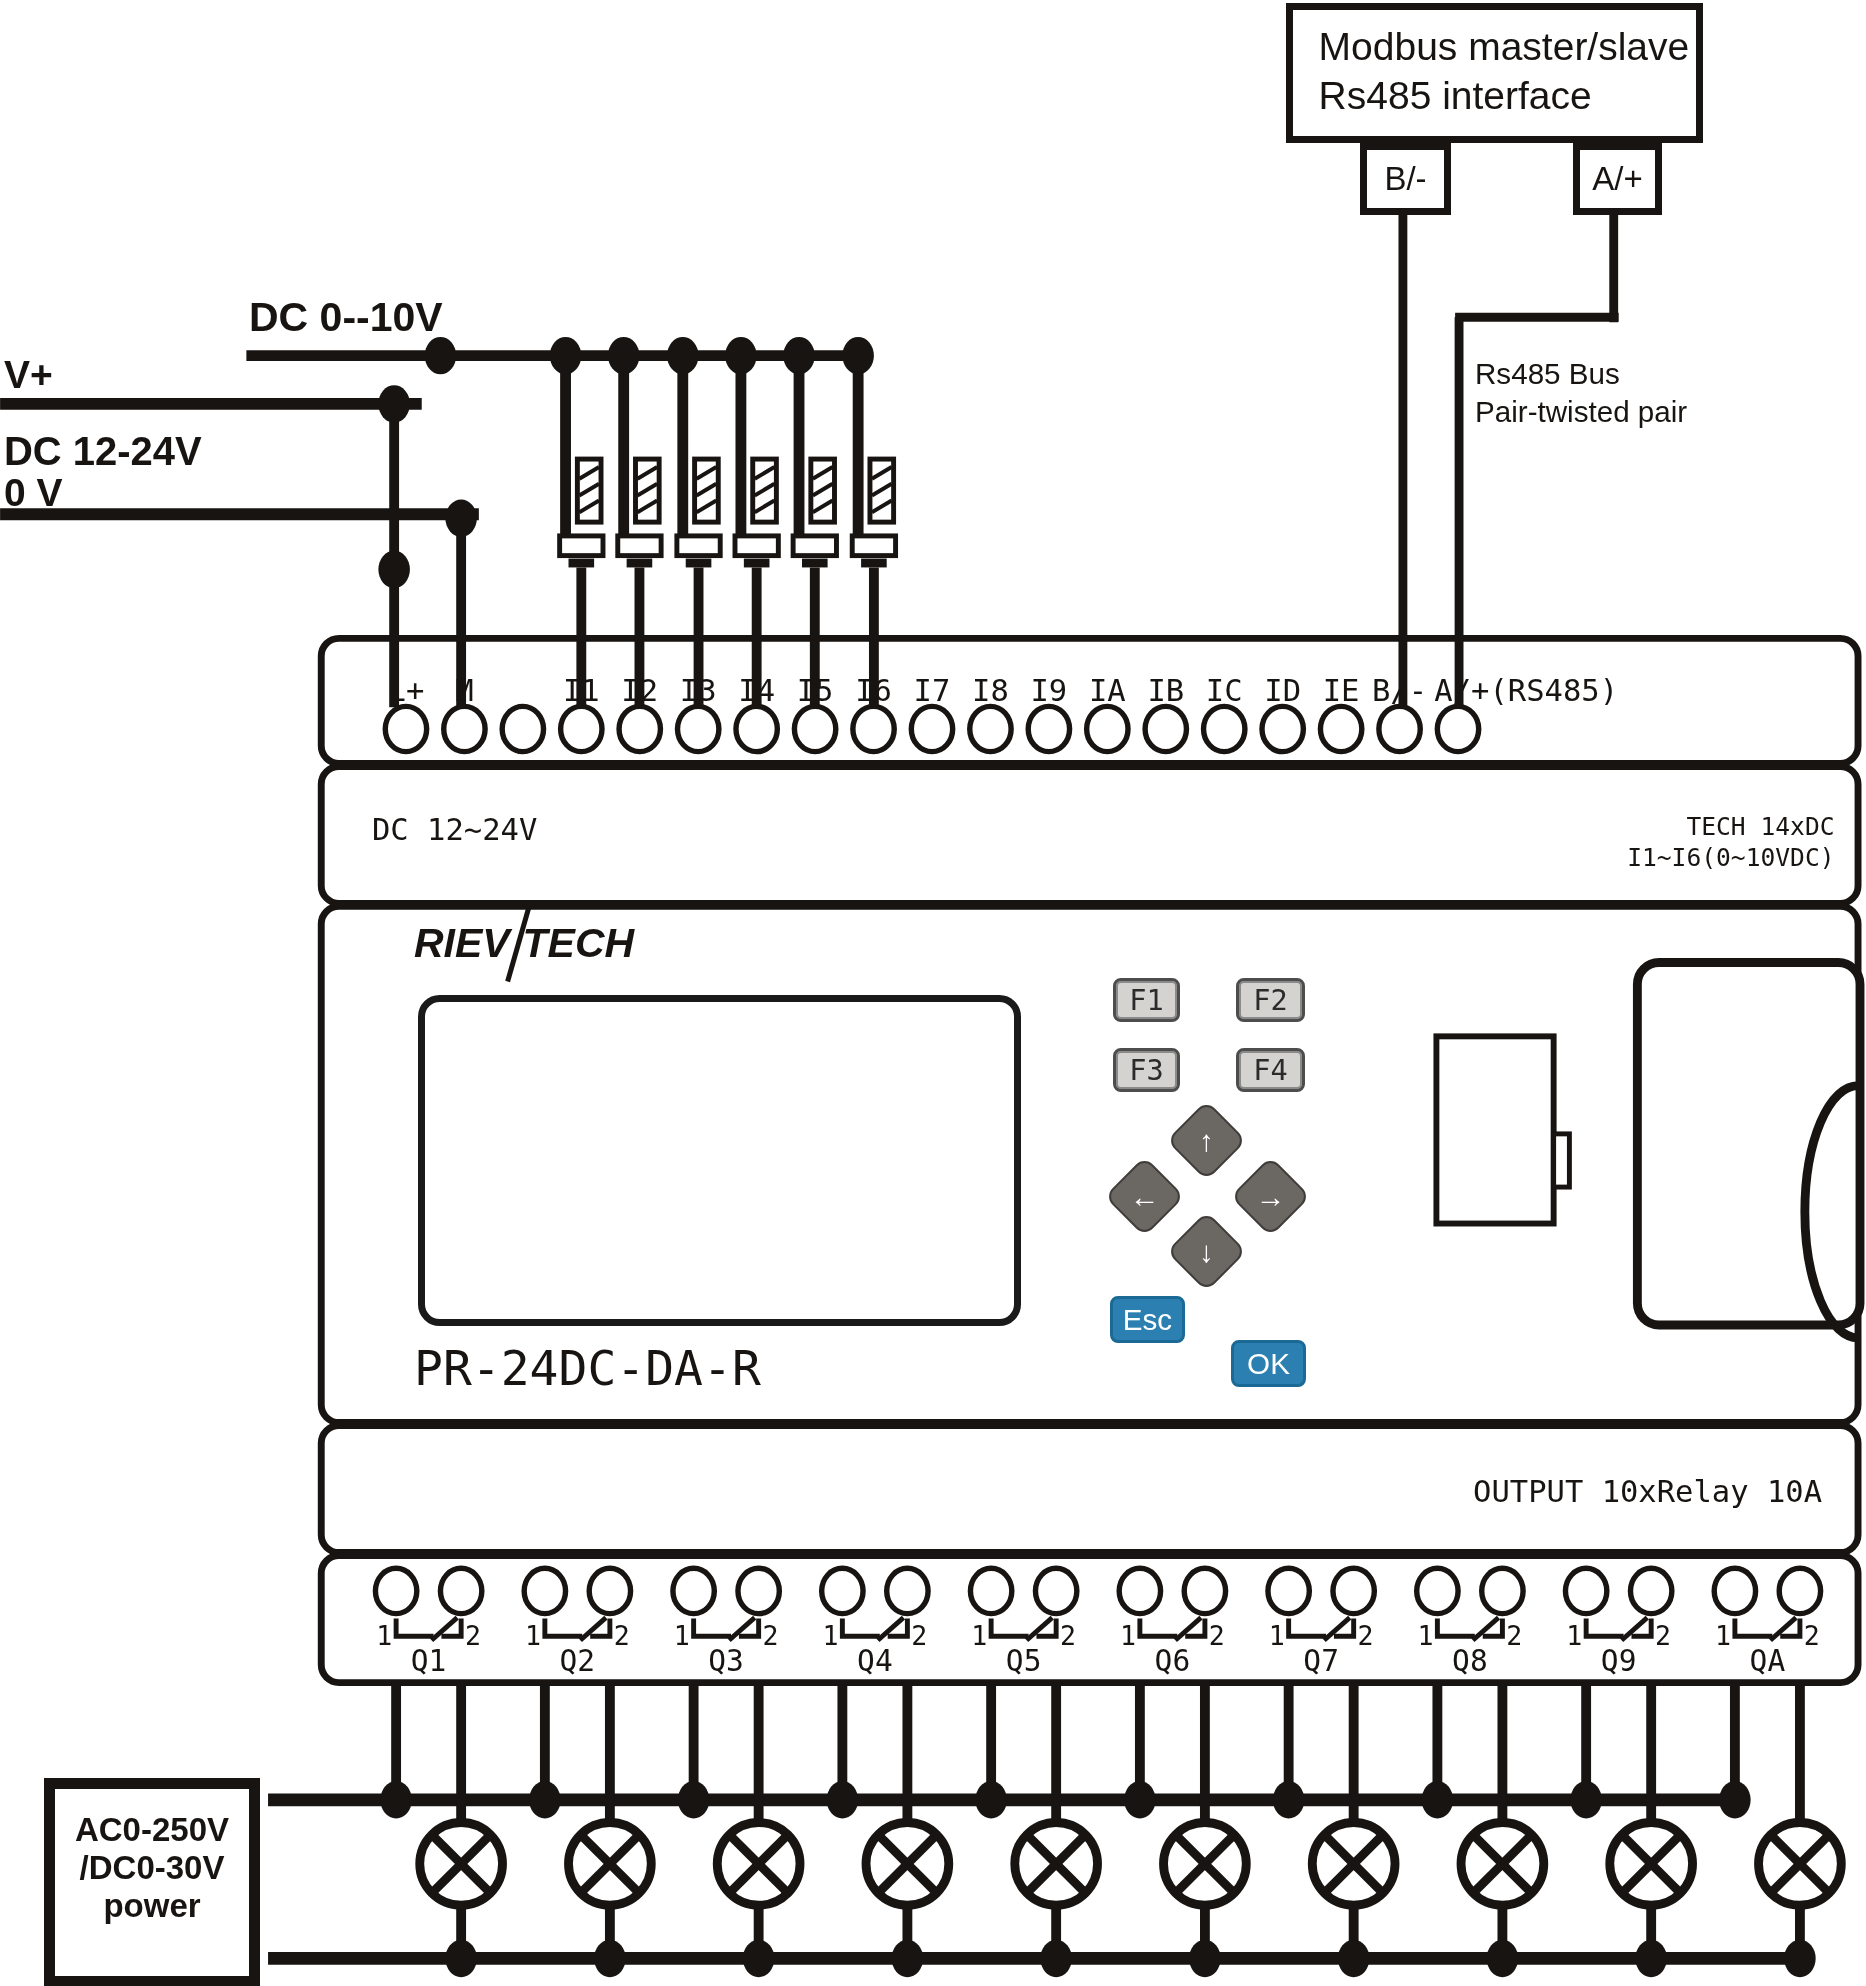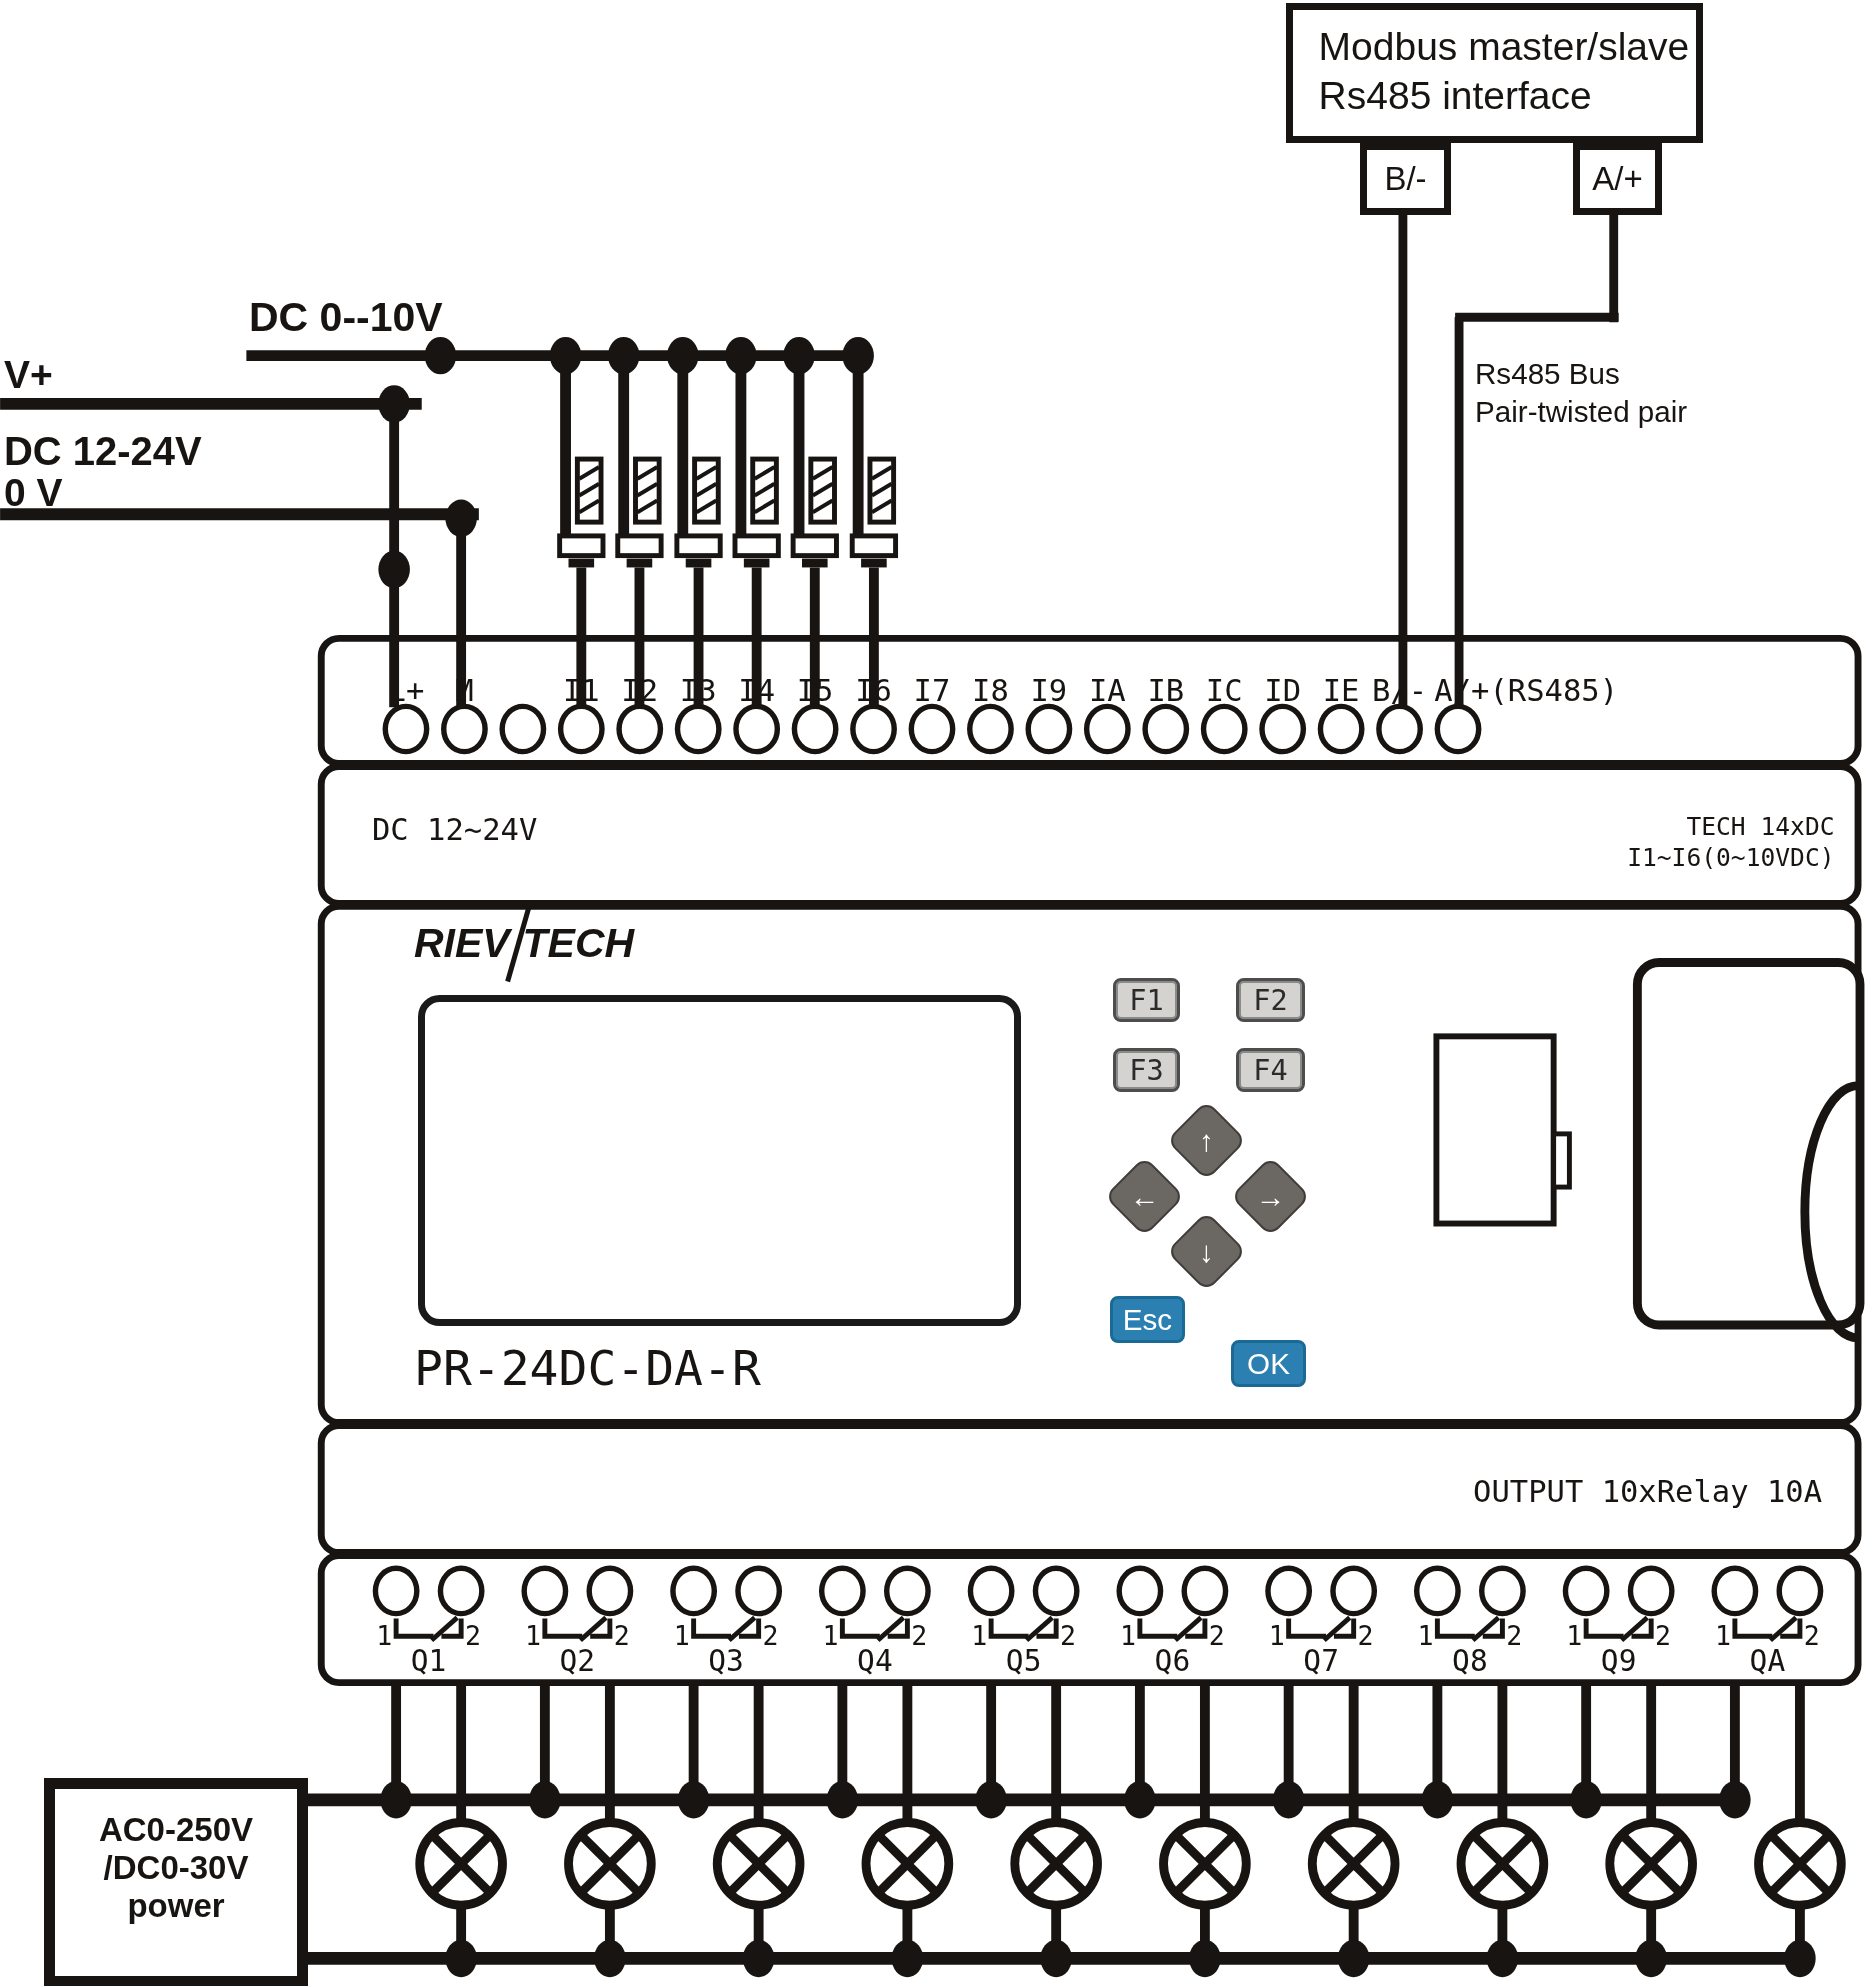--- a/index.html
+++ b/index.html
@@ -23,21 +23,21 @@
         box-sizing:border-box;box-shadow:inset 0 0 0 2px #8a8a8a;display:flex;align-items:center;
         justify-content:center;font-size:28.6px;color:#2b2b2b;padding:0;font-family:"DejaVu Sans Mono",monospace;}
   .navkey{width:57px;height:57px;background:#6b6762;border:2px solid #3f3c39;border-radius:11.8px;
           transform:rotate(45deg);padding:0;}
   .navkey span{position:absolute;inset:0;display:flex;align-items:center;justify-content:center;
                transform:rotate(-45deg);color:#fff;font-weight:bold;font-size:29.6px;}
   .actkey{width:75px;height:47px;background:#2b80b1;border:3px solid #1b6a96;border-radius:7.9px;
           box-sizing:border-box;display:flex;align-items:center;justify-content:center;
           font-size:29.6px;color:#fff;padding:4px;font-family:"Liberation Sans",sans-serif;text-align:center;}
   .spec{white-space:nowrap;color:#181412;}
-  .power-box{left:44px;top:1778px;width:264px;height:209px;border:11.8px solid #181412;box-sizing:border-box;
+  .power-box{left:44px;top:1778px;width:216px;height:209px;border:11.8px solid #181412;box-sizing:border-box;
              background:#fff;text-align:center;padding-top:21.7px;font-size:33px;font-weight:bold;line-height:38px;}
   button{cursor:pointer;}
 </style>
 </head>
 <body>
 
 <div id="stage">
 
   <svg id="diagram" width="1867" height="1987" viewBox="0 0 1895 2017">
       <rect x="326" y="648" width="1560" height="127" rx="18" fill="#fff" stroke="#181412" stroke-width="7"></rect>

